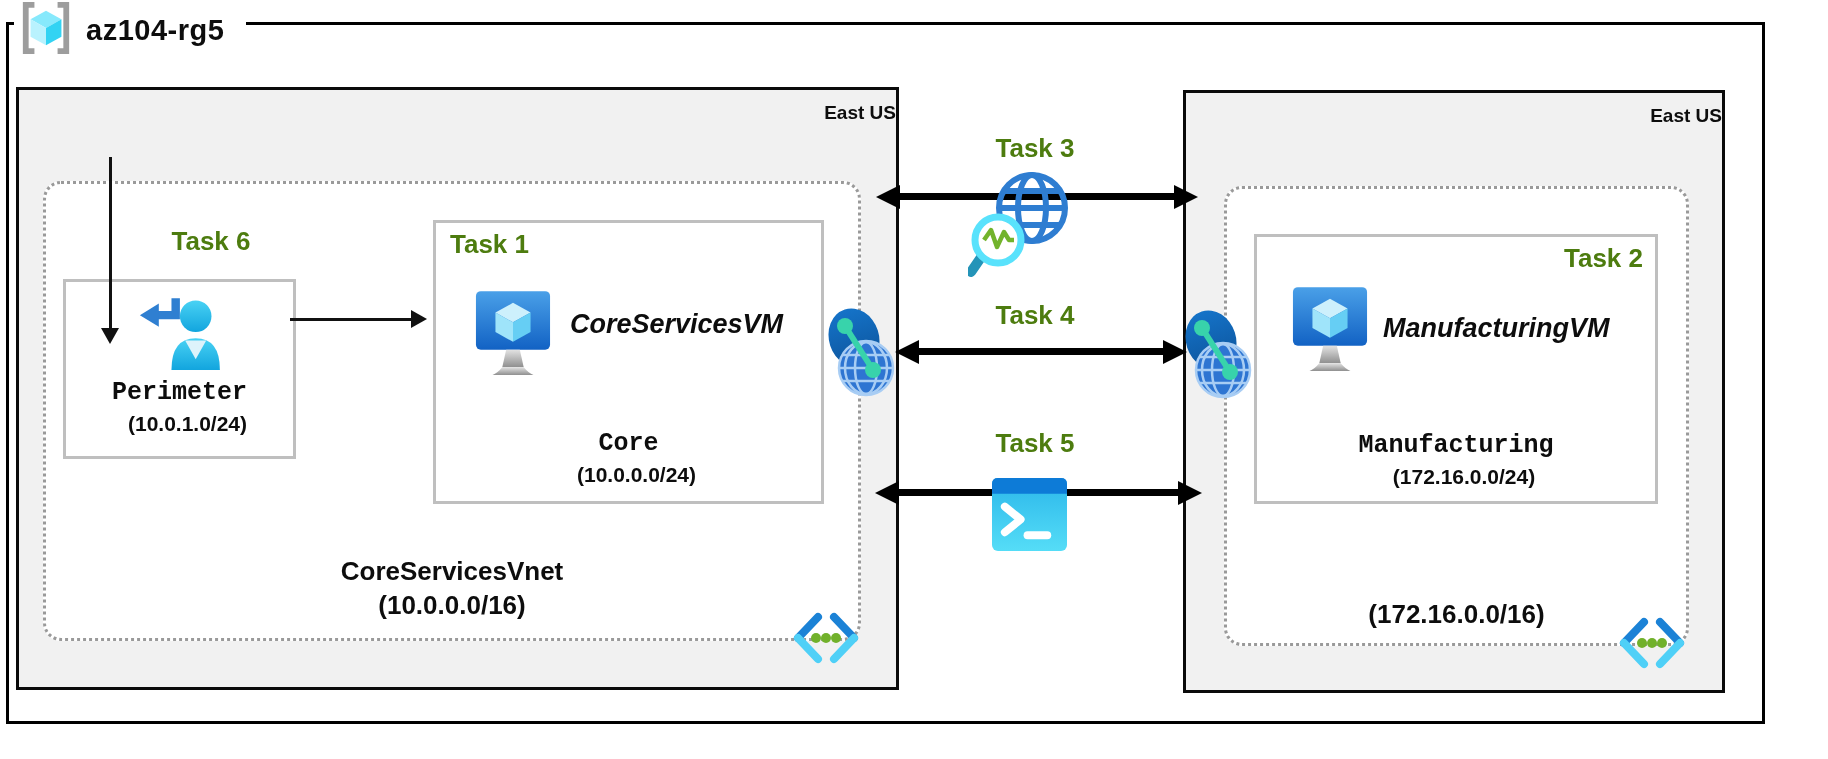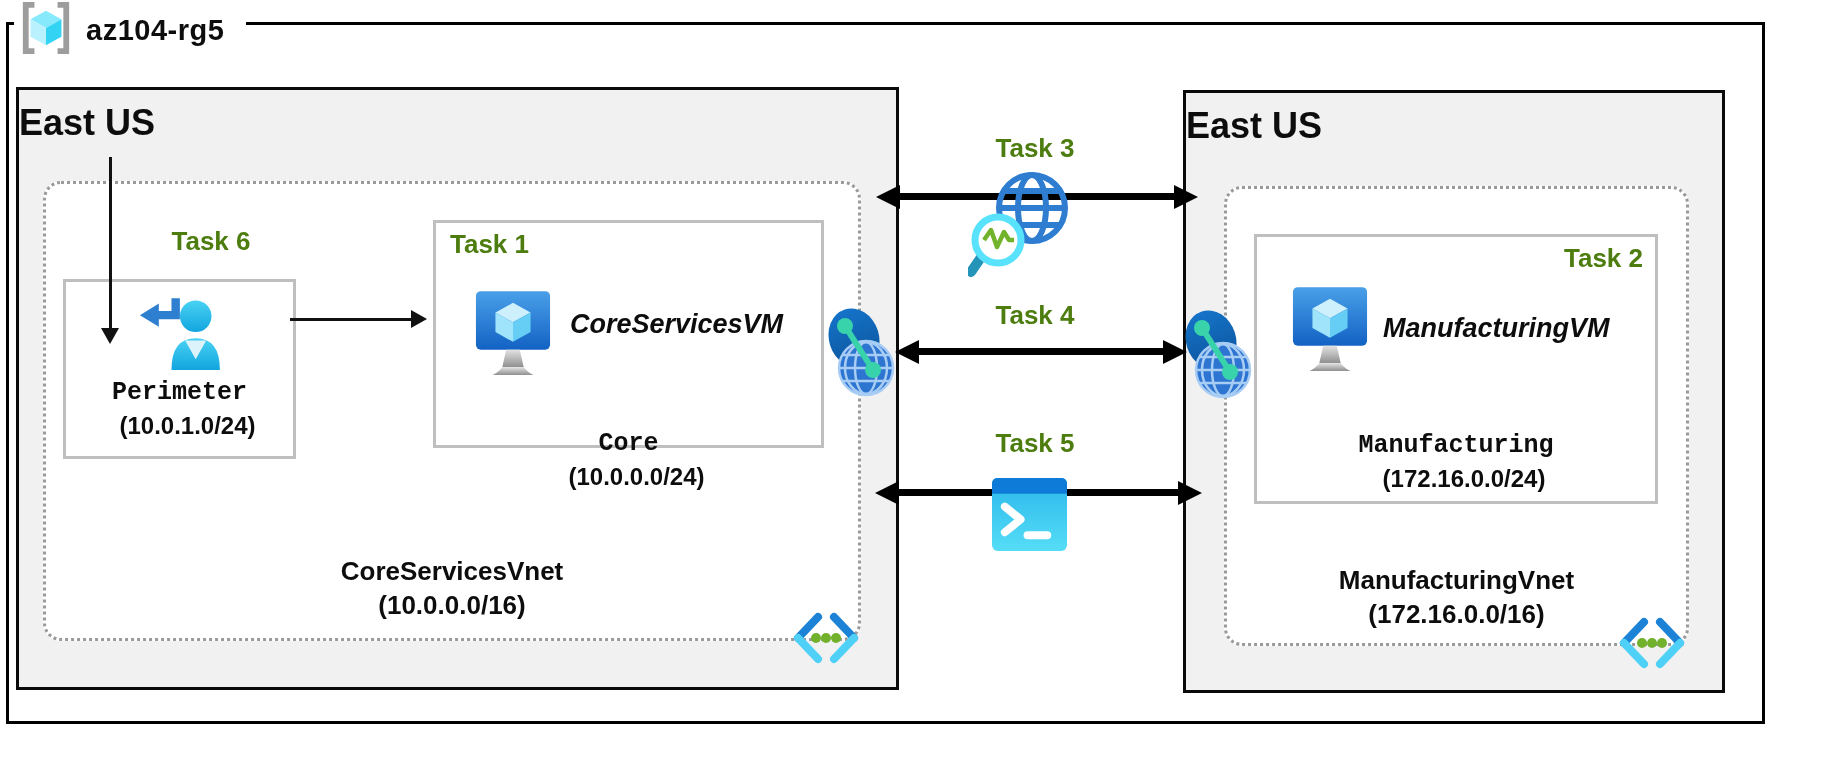--- a/index.html
+++ b/index.html
@@ -8,36 +8,36 @@
   #canvas { position:relative; width:1828px; height:759px; background:#fff; overflow:hidden; }
 
   .outer-border { position:absolute; left:6px; top:22px; width:1759px; height:702px; border:3px solid #000; background:#fff; }
 
   .rg-header { position:absolute; left:14px; top:2px; height:56px; display:flex; align-items:center; gap:12px; background:#fff; padding:0 22px 0 4px; z-index:5; }
   .rg-label { font-size:29px; letter-spacing:0.5px; }
 
   .region { position:absolute; background:#f1f1f1; border:3px solid #0a0a0a; }
   .region.left  { left:16px;  top:87px; width:883px; height:603px; }
   .region.right { left:1183px; top:90px; width:542px; height:603px; }
-  .region-title { position:absolute; left:0; top:12px; width:100%; text-align:left; font-size:36px; }
+  .region-title { position:absolute; left:0; top:12px; width:100%; text-align:right; font-size:19px;padding-left:7px; }
 
   .vnet { position:absolute; background:#fff; border:3px dotted #9a9a9a; border-radius:18px; }
   .vnet.left  { left:24px; top:91px; width:818px; height:460px; }
   .vnet.right { left:38px; top:93px; width:465px; height:460px; }
 
   .task-label { font-size:26px; color:#4d7c0f; white-space:nowrap; }
 
   .subnet-box { position:absolute; background:#fff; border:3px solid #bfbfbf; }
   .perimeter-box { left:17px; top:95px; width:233px; height:180px; text-align:center; }
-  .task1-box { left:387px; top:36px; width:391px; height:228px; }
+  .task1-box { left:387px; top:36px; width:391px; height:284px; }
   .task2-box { left:27px; top:45px; width:404px; height:270px; }
 
   .centered-line { position:absolute; left:0; width:100%; text-align:center; white-space:nowrap; }
   .subnet-name { font-size:25px;font-family:Liberation Mono, monospace; }
-  .subnet-cidr { font-size:24px;padding-left:16px; }
+  .subnet-cidr { font-size:21px;padding-left:16px; }
   .vm-name { position:absolute; font-size:27px; white-space:nowrap;font-style:italic; }
   .vnet-name, .vnet-cidr { font-size:26px; }
 
   .icon { position:absolute; }
   .globe-icon { left:64px; top:99px; width:60px; height:60px; }
 
   
   .conn-line { position:absolute; height:7px; background:#000; }
   .tri { position:absolute; width:0; height:0; }
   .tri.left  { border-top:12px solid transparent; border-bottom:12px solid transparent; border-right:24px solid #000; }
@@ -165,21 +165,20 @@
             <polygon points="58,24 40,34 40,54 58,44" fill="#66cef4"></polygon>
             <polygon points="33,62 47,62 51,80 29,80" fill="url(#vmstand)"></polygon>
             <path d="M29,80 L51,80 Q56,86 61,88 L19,88 Q24,86 29,80 Z" fill="url(#vmstand)"></path>
           </svg>
         </span>
         <div class="vm-name" style="left:126px; top:70px;margin-top:6px;">ManufacturingVM</div>
         <div class="centered-line subnet-name" style="top:194px;">Manufacturing</div>
         <div class="centered-line subnet-cidr" style="top:228px;">(172.16.0.0/24)</div>
       </div>
 
-      <div class="centered-line vnet-name" style="top:376px;">ManufacturingVnet</div>
       <div class="centered-line vnet-cidr" style="top:410px;">(172.16.0.0/16)</div>
 
       <span class="icon" style="left:390px; top:428px;">
         <svg width="70" height="52" viewBox="0 0 70 52">
           <line x1="27" y1="5" x2="7" y2="26" stroke="#1b82d6" stroke-width="8" stroke-linecap="round"></line>
           <line x1="7" y1="26" x2="27" y2="47" stroke="#4fd0f7" stroke-width="8" stroke-linecap="round"></line>
           <line x1="43" y1="5" x2="63" y2="26" stroke="#1b82d6" stroke-width="8" stroke-linecap="round"></line>
           <line x1="63" y1="26" x2="43" y2="47" stroke="#4fd0f7" stroke-width="8" stroke-linecap="round"></line>
           <circle cx="25" cy="26" r="5" fill="#71b12b"></circle>
           <circle cx="35" cy="26" r="5" fill="#71b12b"></circle>

